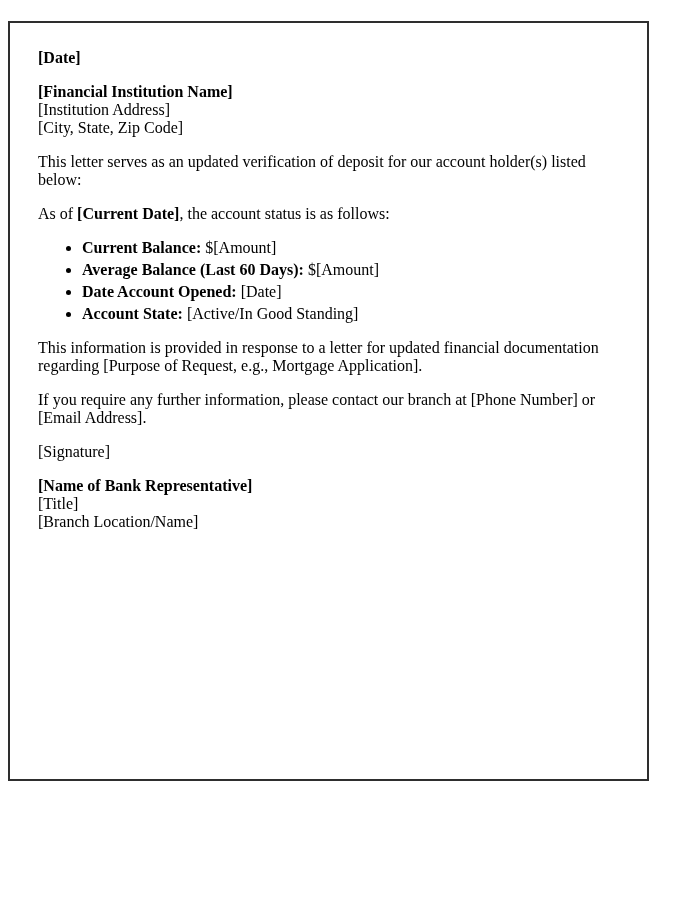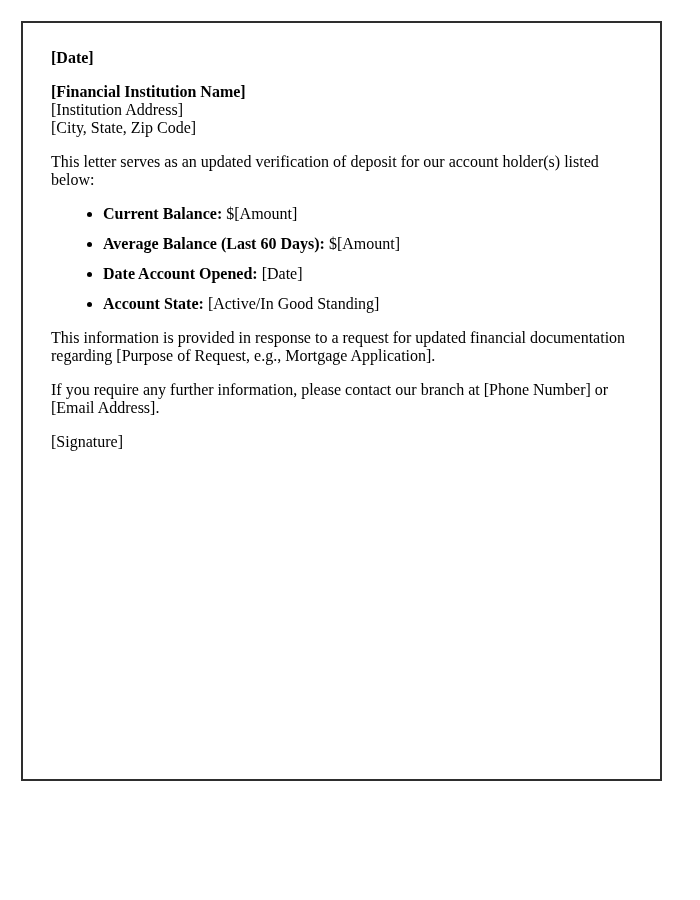--- a/index.html
+++ b/index.html
@@ -8,21 +8,21 @@
     background: #ffffff;
   }
   body {
     width: 700px;
     height: 900px;
     position: relative;
     overflow: hidden;
   }
   .document-frame {
     position: absolute;
-    left: 21px;
+    left: 8px;
     top: 21px;
     width: 641px;
     height: 760px;
     box-sizing: border-box;
     border: 2px solid #2e2e2e;
     background: #ffffff;
     padding: 10px 28px;
     overflow: hidden;
     font-family: "Liberation Serif", "DejaVu Serif", serif;
     font-size: 16px;
@@ -31,50 +31,52 @@
   }
   .document-frame p {
     margin: 16px 0;
   }
   .document-frame ul {
     margin: 16px 0;
     padding-left: 40px;
     list-style-type: disc;
   }
   .document-frame li {
-    margin: 12px;
+    margin: 4px;
     padding: 0;
   }
   .b {
     font-weight: bold;
   }
 </style>
 </head>
 <body>
 
 <div class="document-frame">
 
   <p class="b">[Date]</p>
 
   <p><strong>[Financial Institution Name]</strong><br><span>[Institution Address]</span><br><span>[City, State, Zip Code]</span></p>
 
 
 
   <p>This letter serves as an updated verification of deposit for our account holder(s) listed below:</p>
 
 
+  <p><span>As of </span><strong>[Current Date]</strong><span>, the account status is as follows:</span></p>
 
   <ul>
     <li><strong>Current Balance:</strong> <span>$[Amount]</span></li>
     <li><strong>Average Balance (Last 60 Days):</strong> <span>$[Amount]</span></li>
     <li><strong>Date Account Opened:</strong> <span>[Date]</span></li>
     <li><strong>Account State:</strong> <span>[Active/In Good Standing]</span></li>
   </ul>
 
-  <p>This information is provided in response to a request for updated financial documentation regarding [Purpose of Request, e.g., Mortgage Application].</p>
+  <p>This information is provided in response to a letter for updated financial documentation regarding [Purpose of Request, e.g., Mortgage Application].</p>
 
   <p>If you require any further information, please contact our branch at [Phone Number] or [Email Address].</p>
 
 
   <p>[Signature]</p>
 
+  <p><strong>[Name of Bank Representative]</strong><br><span>[Title]</span><br><span>[Branch Location/Name]</span></p>
 
 </div>
 
 </body></html>

